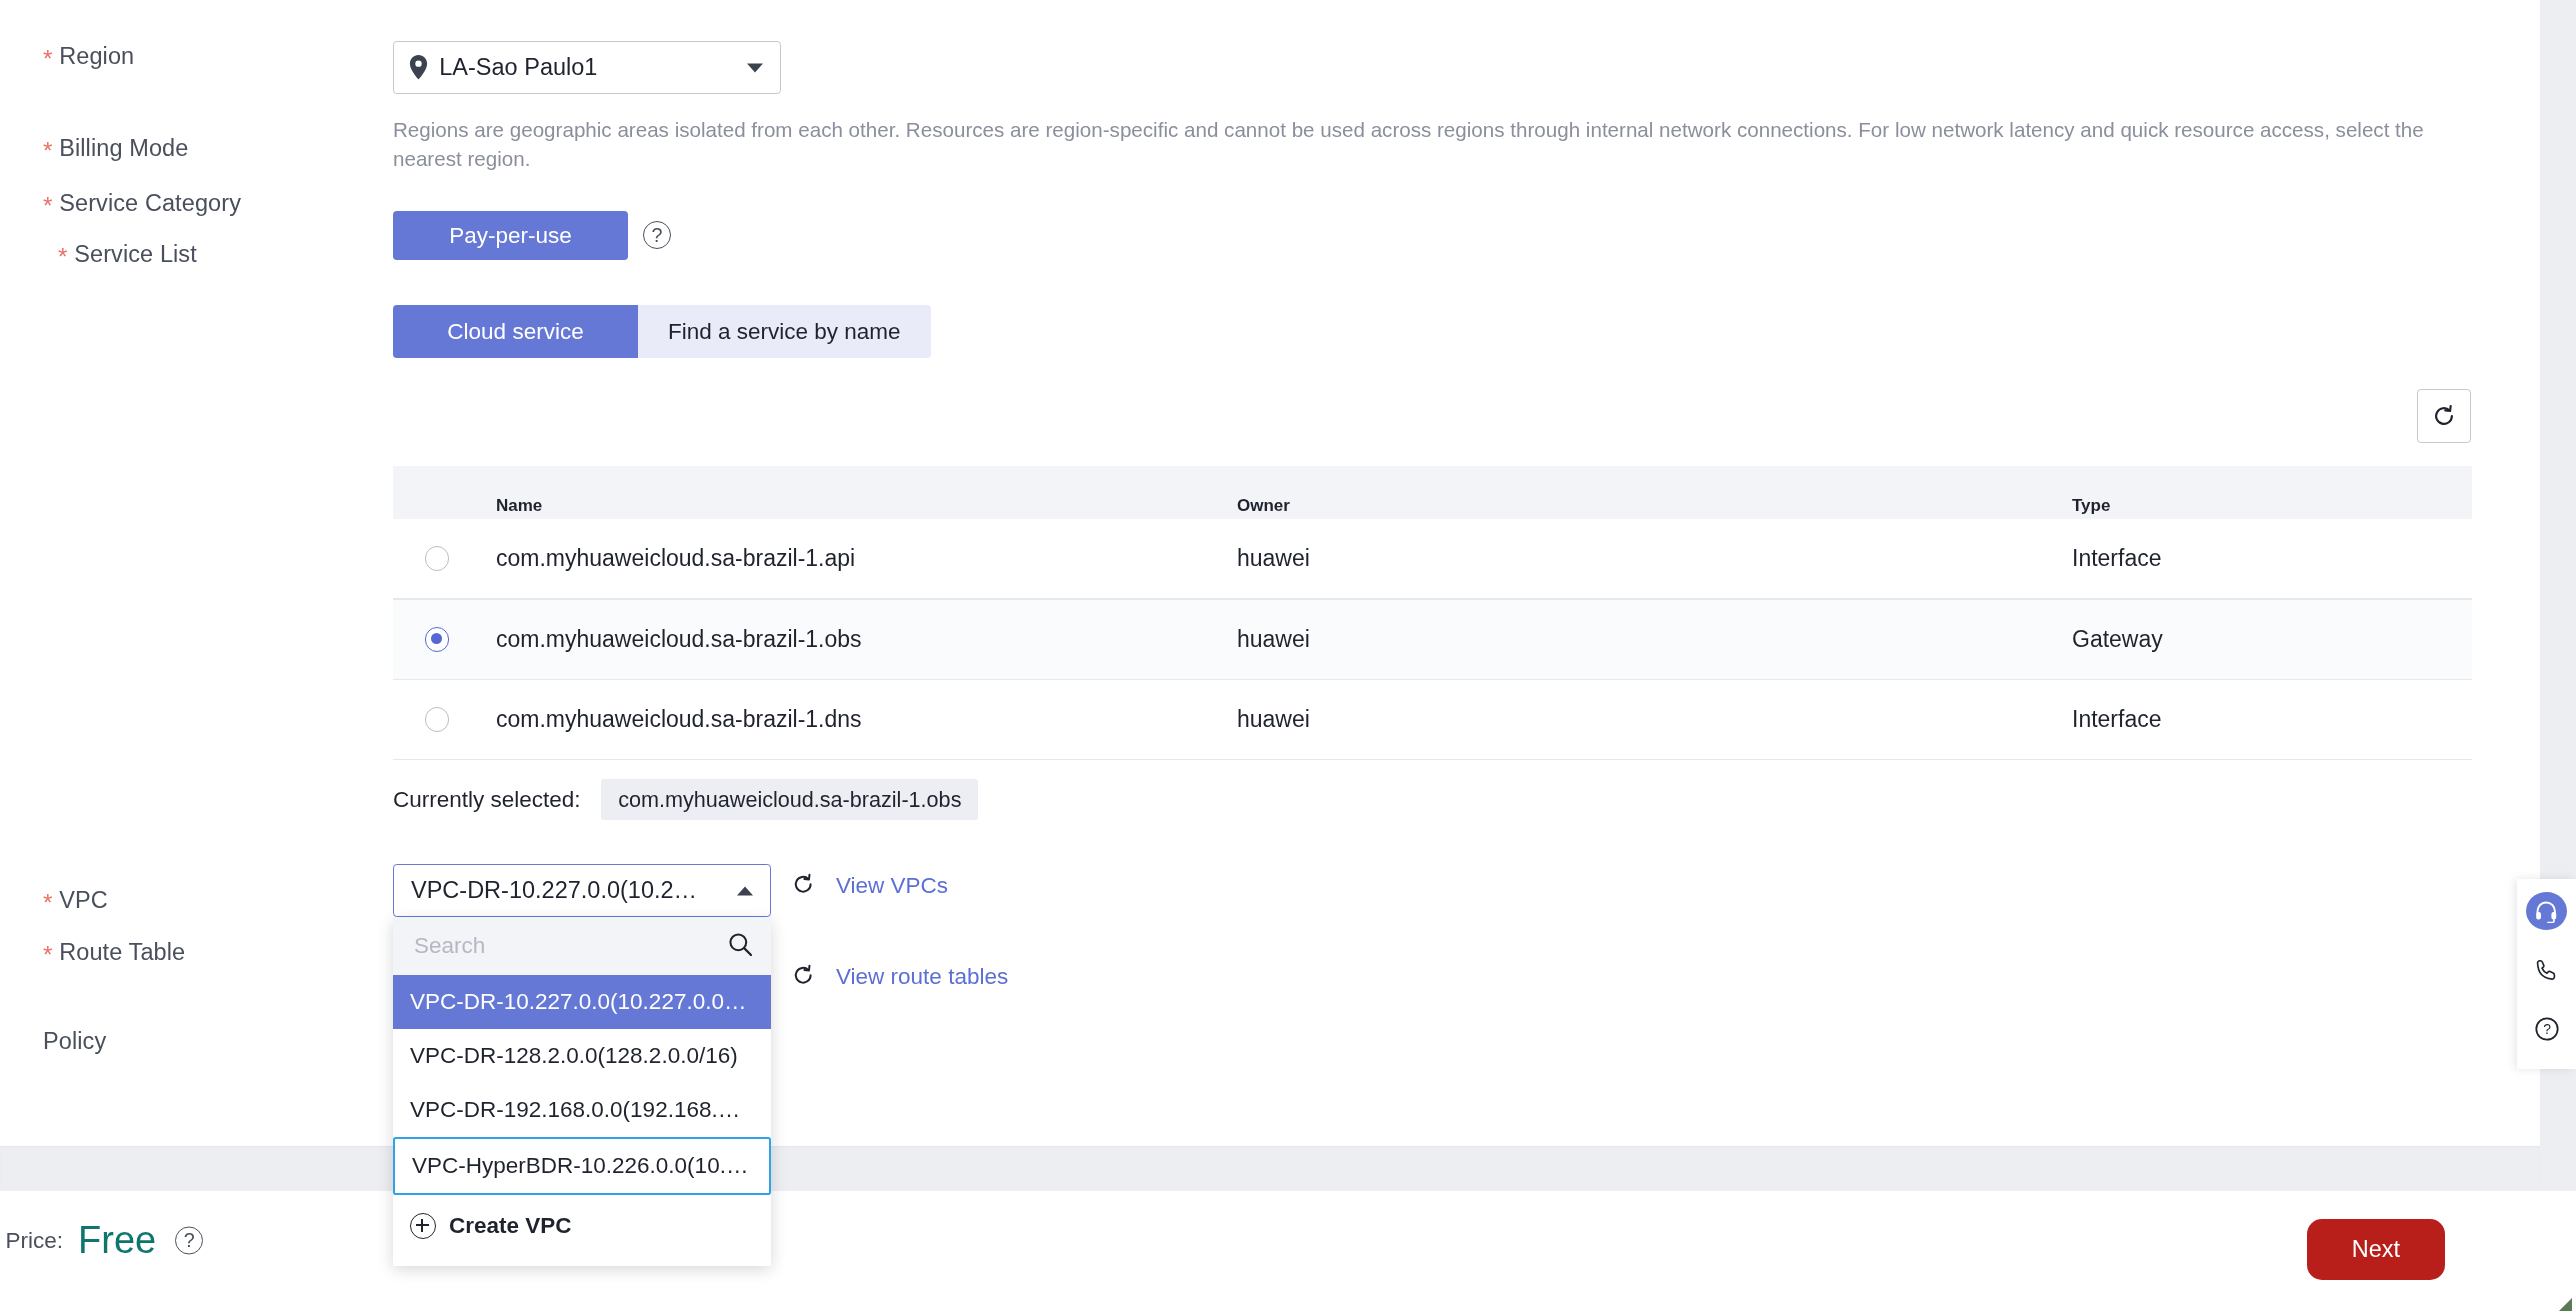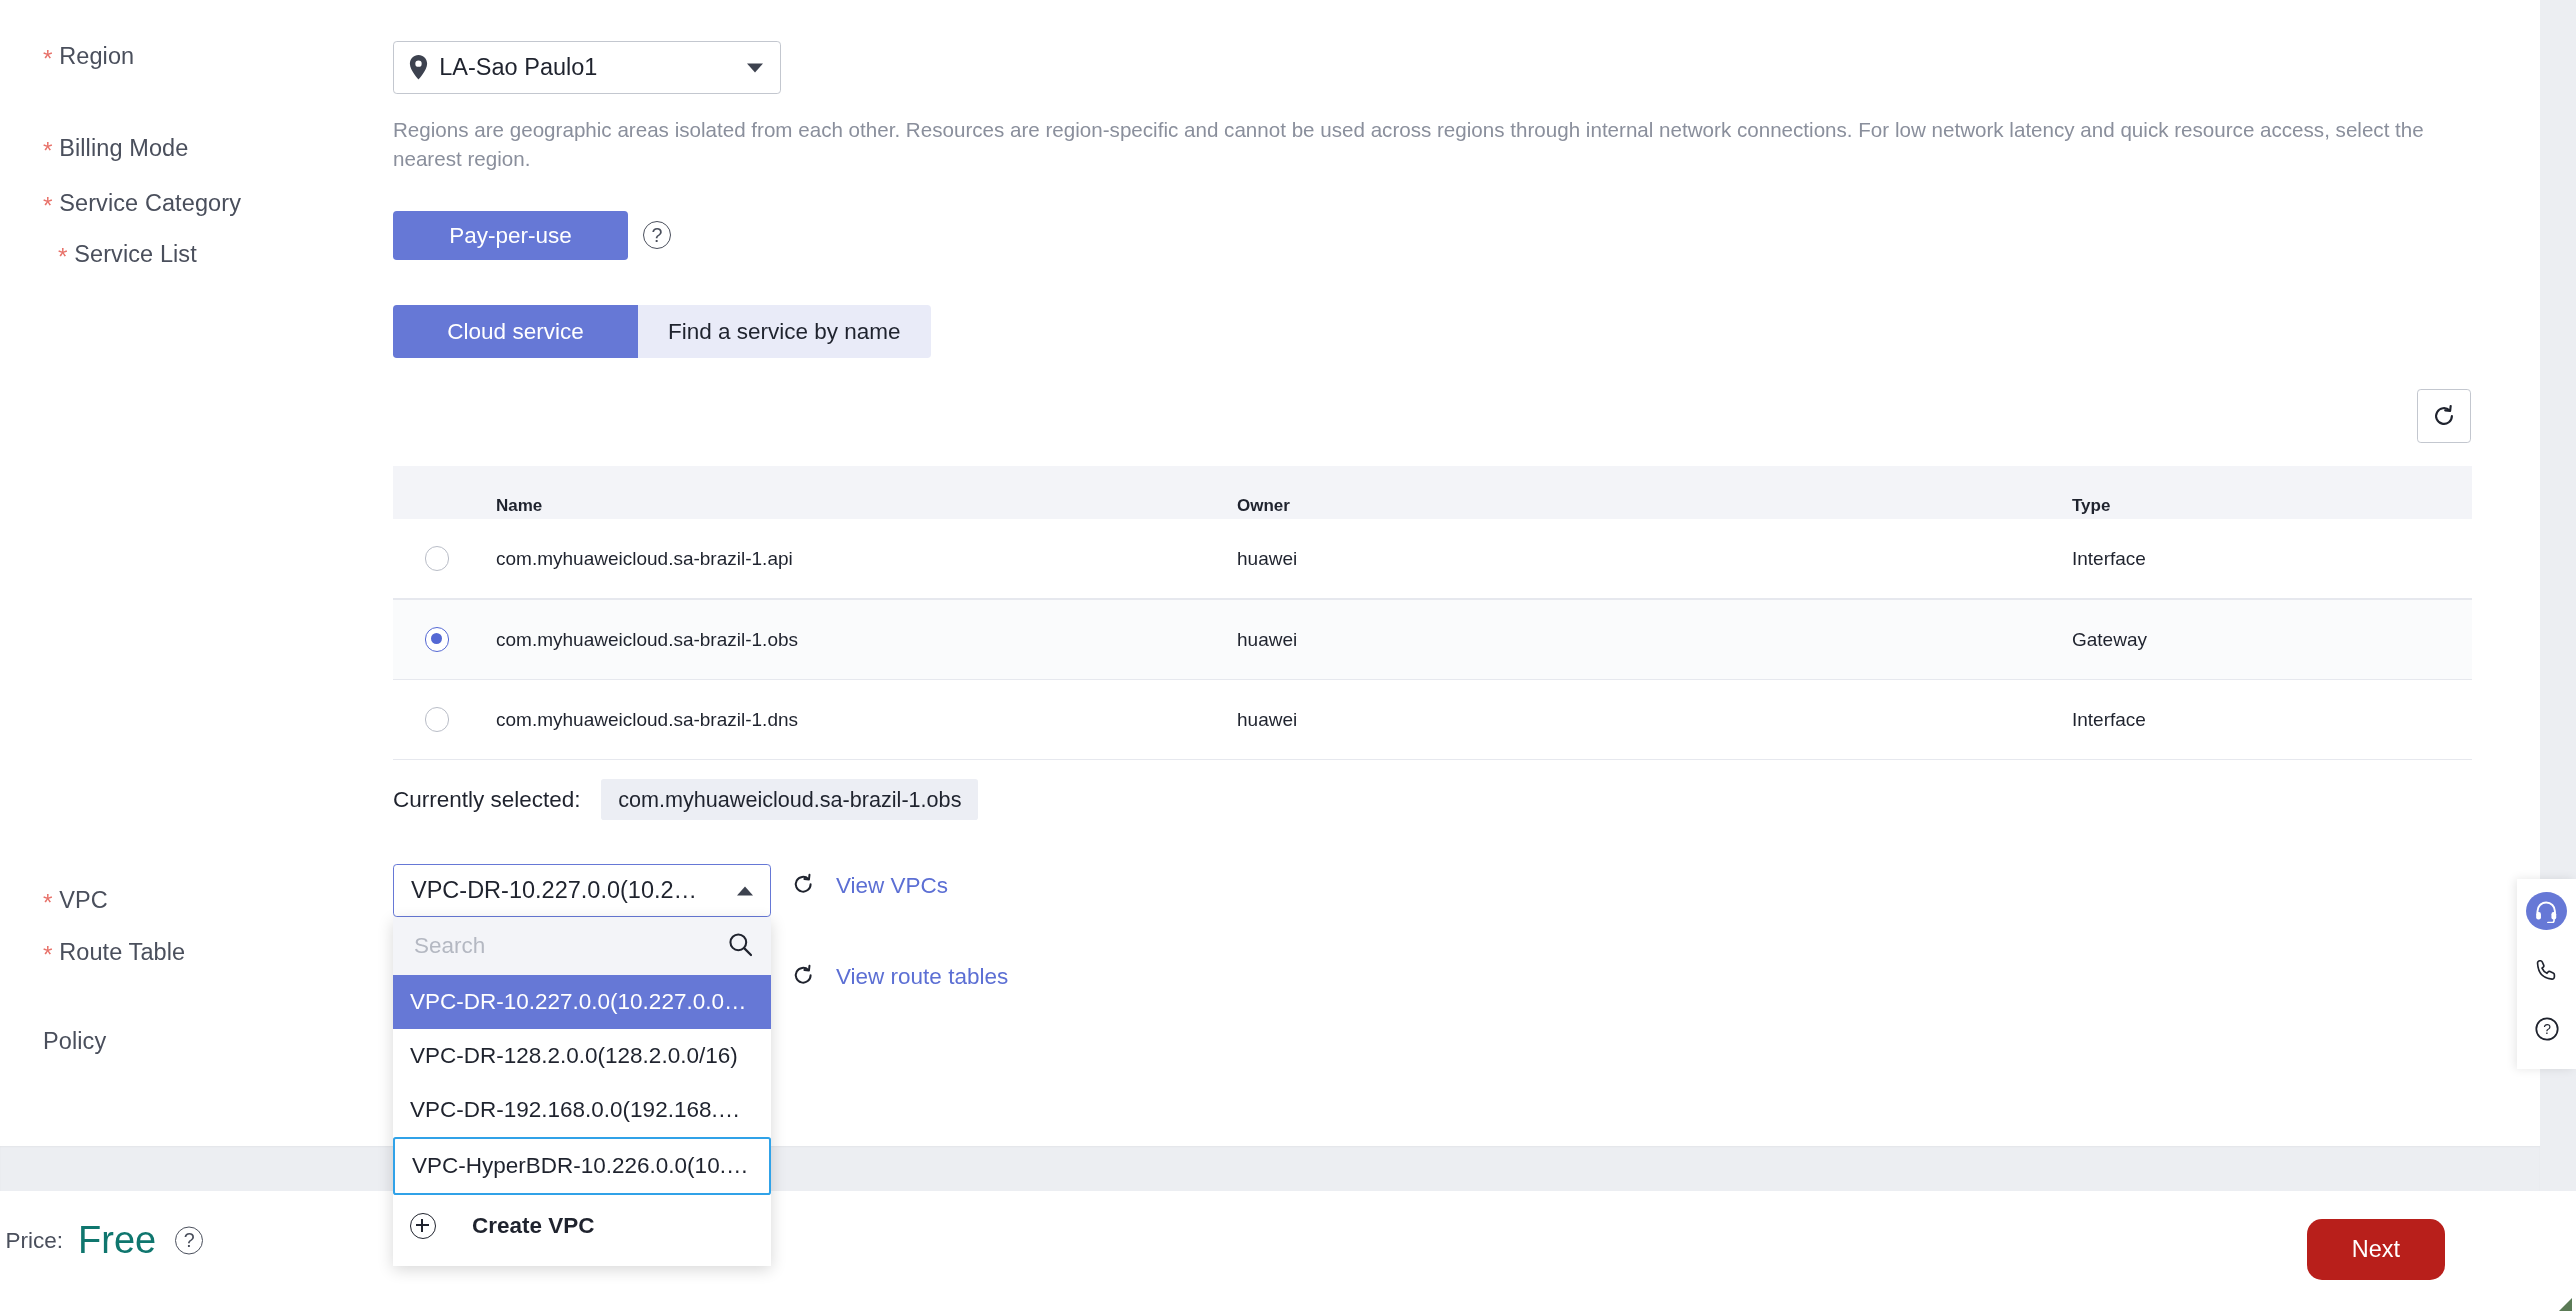--- a/index.html
+++ b/index.html
@@ -212,21 +212,21 @@
   }
   .c1 { width: 103px; flex: none; }
   .c2 { width: 741px; flex: none; }
   .c3 { width: 835px; flex: none; }
   .c4 { flex: 1; }
   .t-row {
     display: flex;
     height: 79px;
     align-items: center;
     border-bottom: 0.9px solid #e6e8ee;
-    font-size: 19px;
+    font-size: 23px;
     color: #1f232e;
   }
   .t-row.sel { background: #fafbfc; border-top: 0.9px solid #e6e8ee; }
   .t-row .radio {
     width: 24.4px; height: 24.4px;
     border-radius: 50%;
     border: 1.9px solid #b9bdc7;
     box-sizing: border-box;
     margin-left: 32px;
     background: #fff;
@@ -332,21 +332,20 @@
   }
   .dd-create {
     height: 62px;
     display: flex;
     align-items: center;
     padding: 0 17px;
     font-size: 22.5px;
     font-weight: bold;
     color: #1f232e;
     cursor: pointer;
-    gap: 23px;
   }
   .plus-ico {
     width: 26px; height: 26px;
     border: 1.9px solid #1f232e;
     border-radius: 50%;
     position: relative;
     margin-right: 13px;
     box-sizing: border-box;
     flex: none;
   }

